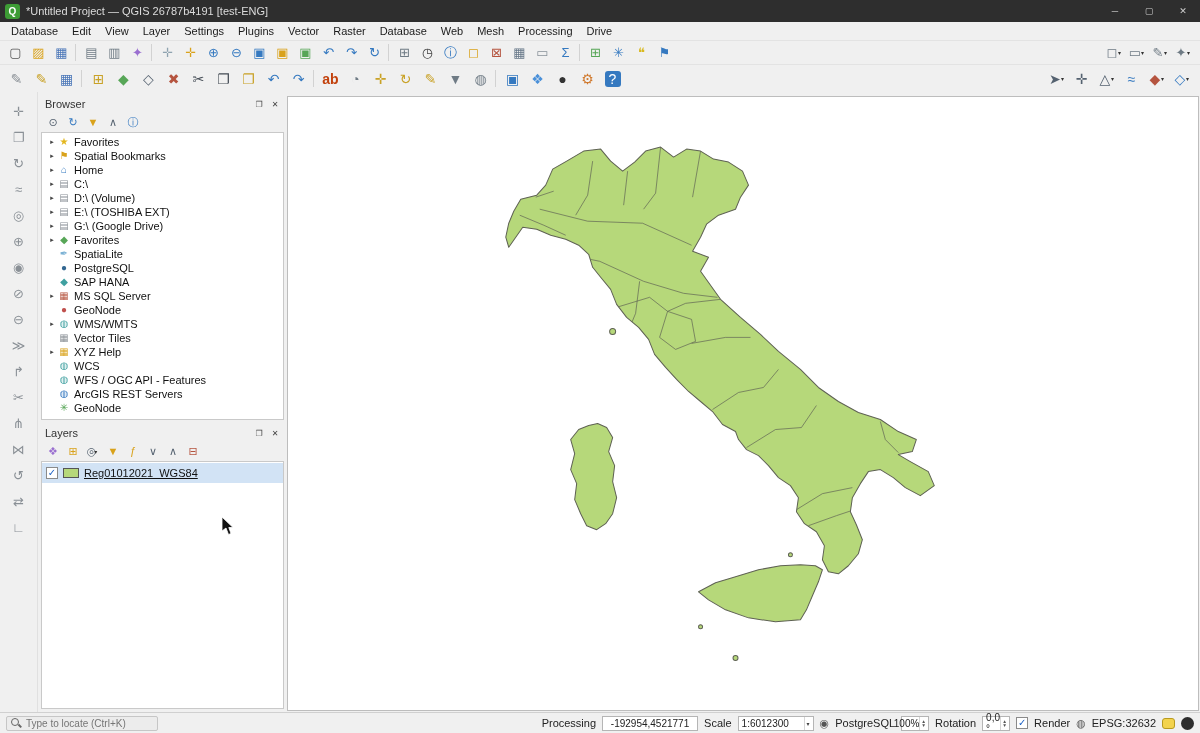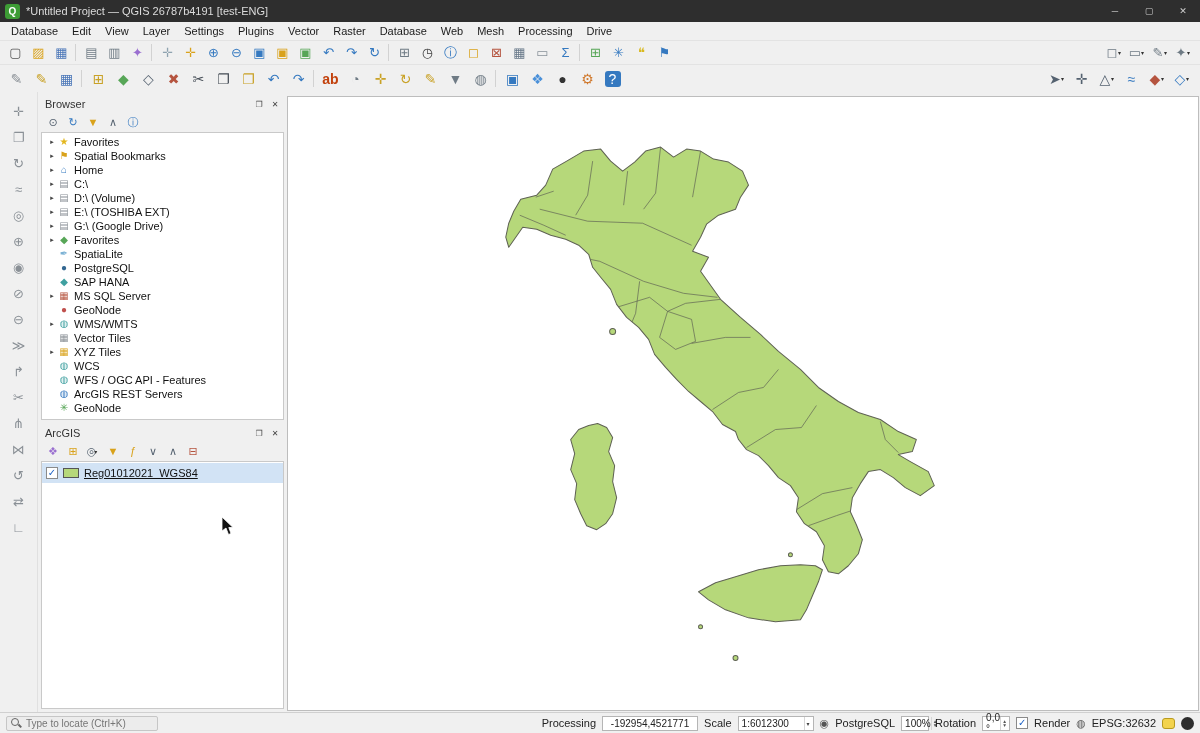--- a/index.html
+++ b/index.html
@@ -74,21 +74,21 @@
   .locate input{border:none;outline:none;background:transparent;font-size:10px;width:100%;font-family:inherit;color:#333}
   .magicon{width:11px;height:11px;position:relative;display:inline-block;flex:none}
   .magicon::before{content:"";position:absolute;left:0;top:0;width:6px;height:6px;border:1.4px solid #666;border-radius:50%}
   .magicon::after{content:"";position:absolute;left:6.6px;top:7.2px;width:4px;height:1.5px;background:#666;transform:rotate(45deg)}
   .sb-right{margin-left:auto;display:flex;align-items:center;gap:6px}
   .sb-label{color:#222;white-space:nowrap}
   .sb-field{height:15px;background:#fff;border:1px solid #b5b5b5;display:flex;align-items:center;justify-content:center;font-size:10px;padding:0 3px}
   .coord{width:96px}
   .combo{width:76px;justify-content:space-between}
   .arr{font-size:6px;color:#444;border-left:1px solid #d6d6d6;padding-left:2px;height:100%;display:flex;align-items:center}
-  .spinbox{width:28px;justify-content:flex-start}
+  .spinbox{width:28px;justify-content:flex-end}
   .spin{display:flex;flex-direction:column;line-height:4.5px;font-size:5.5px;color:#555;border-left:1px solid #d6d6d6;padding-left:2px;height:100%;justify-content:center}
   .sb-check{width:12px;height:12px;background:#fff;border:1px solid #8a8a8a;display:flex;align-items:center;justify-content:center;font-size:10px;color:#1d62c5;line-height:1}
   .sb-icon{font-size:11px;color:#555;line-height:1}
   .balloon{width:13px;height:11px;background:#f3d34d;border:1px solid #b89a1f;border-radius:3px;flex:none}
   .darkdot{width:13px;height:13px;border-radius:50%;background:#2d2d2d;flex:none}
 
   .cursor{position:absolute;left:222px;top:517px;z-index:20;pointer-events:none}
 </style>
 </head>
 <body>
@@ -686,21 +686,21 @@
 
               <div class="tree-row">
                 <span class="tw" style="visibility: hidden;"></span>
                 <span class="ti" style="color: rgb(138, 144, 150);">▦</span>
                 <span class="tl">Vector Tiles</span>
               </div>
 
               <div class="tree-row">
                 <span class="tw">▸</span>
                 <span class="ti" style="color: rgb(217, 162, 27);">▦</span>
-                <span class="tl">XYZ Tiles</span>
+                <span class="tl">XYZ Help</span>
               </div>
 
               <div class="tree-row">
                 <span class="tw" style="visibility: hidden;"></span>
                 <span class="ti" style="color: rgb(63, 160, 160);">◍</span>
                 <span class="tl">WCS</span>
               </div>
 
               <div class="tree-row">
                 <span class="tw" style="visibility: hidden;"></span>
@@ -718,21 +718,21 @@
                 <span class="tw" style="visibility: hidden;"></span>
                 <span class="ti" style="color: rgb(87, 166, 87);">✳</span>
                 <span class="tl">GeoNode</span>
               </div>
             </div>
         </div>
       </div>
 
       <div class="panel panel-layers">
         <div class="panel-header">
-          <span class="panel-title">ArcGIS</span>
+          <span class="panel-title">Layers</span>
           <div class="ph-buttons">
 
               <span class="phbtn">
                 <span class="g">❐</span>
               </span>
 
               <span class="phbtn">
                 <span class="g">✕</span>
               </span>
             </div>

